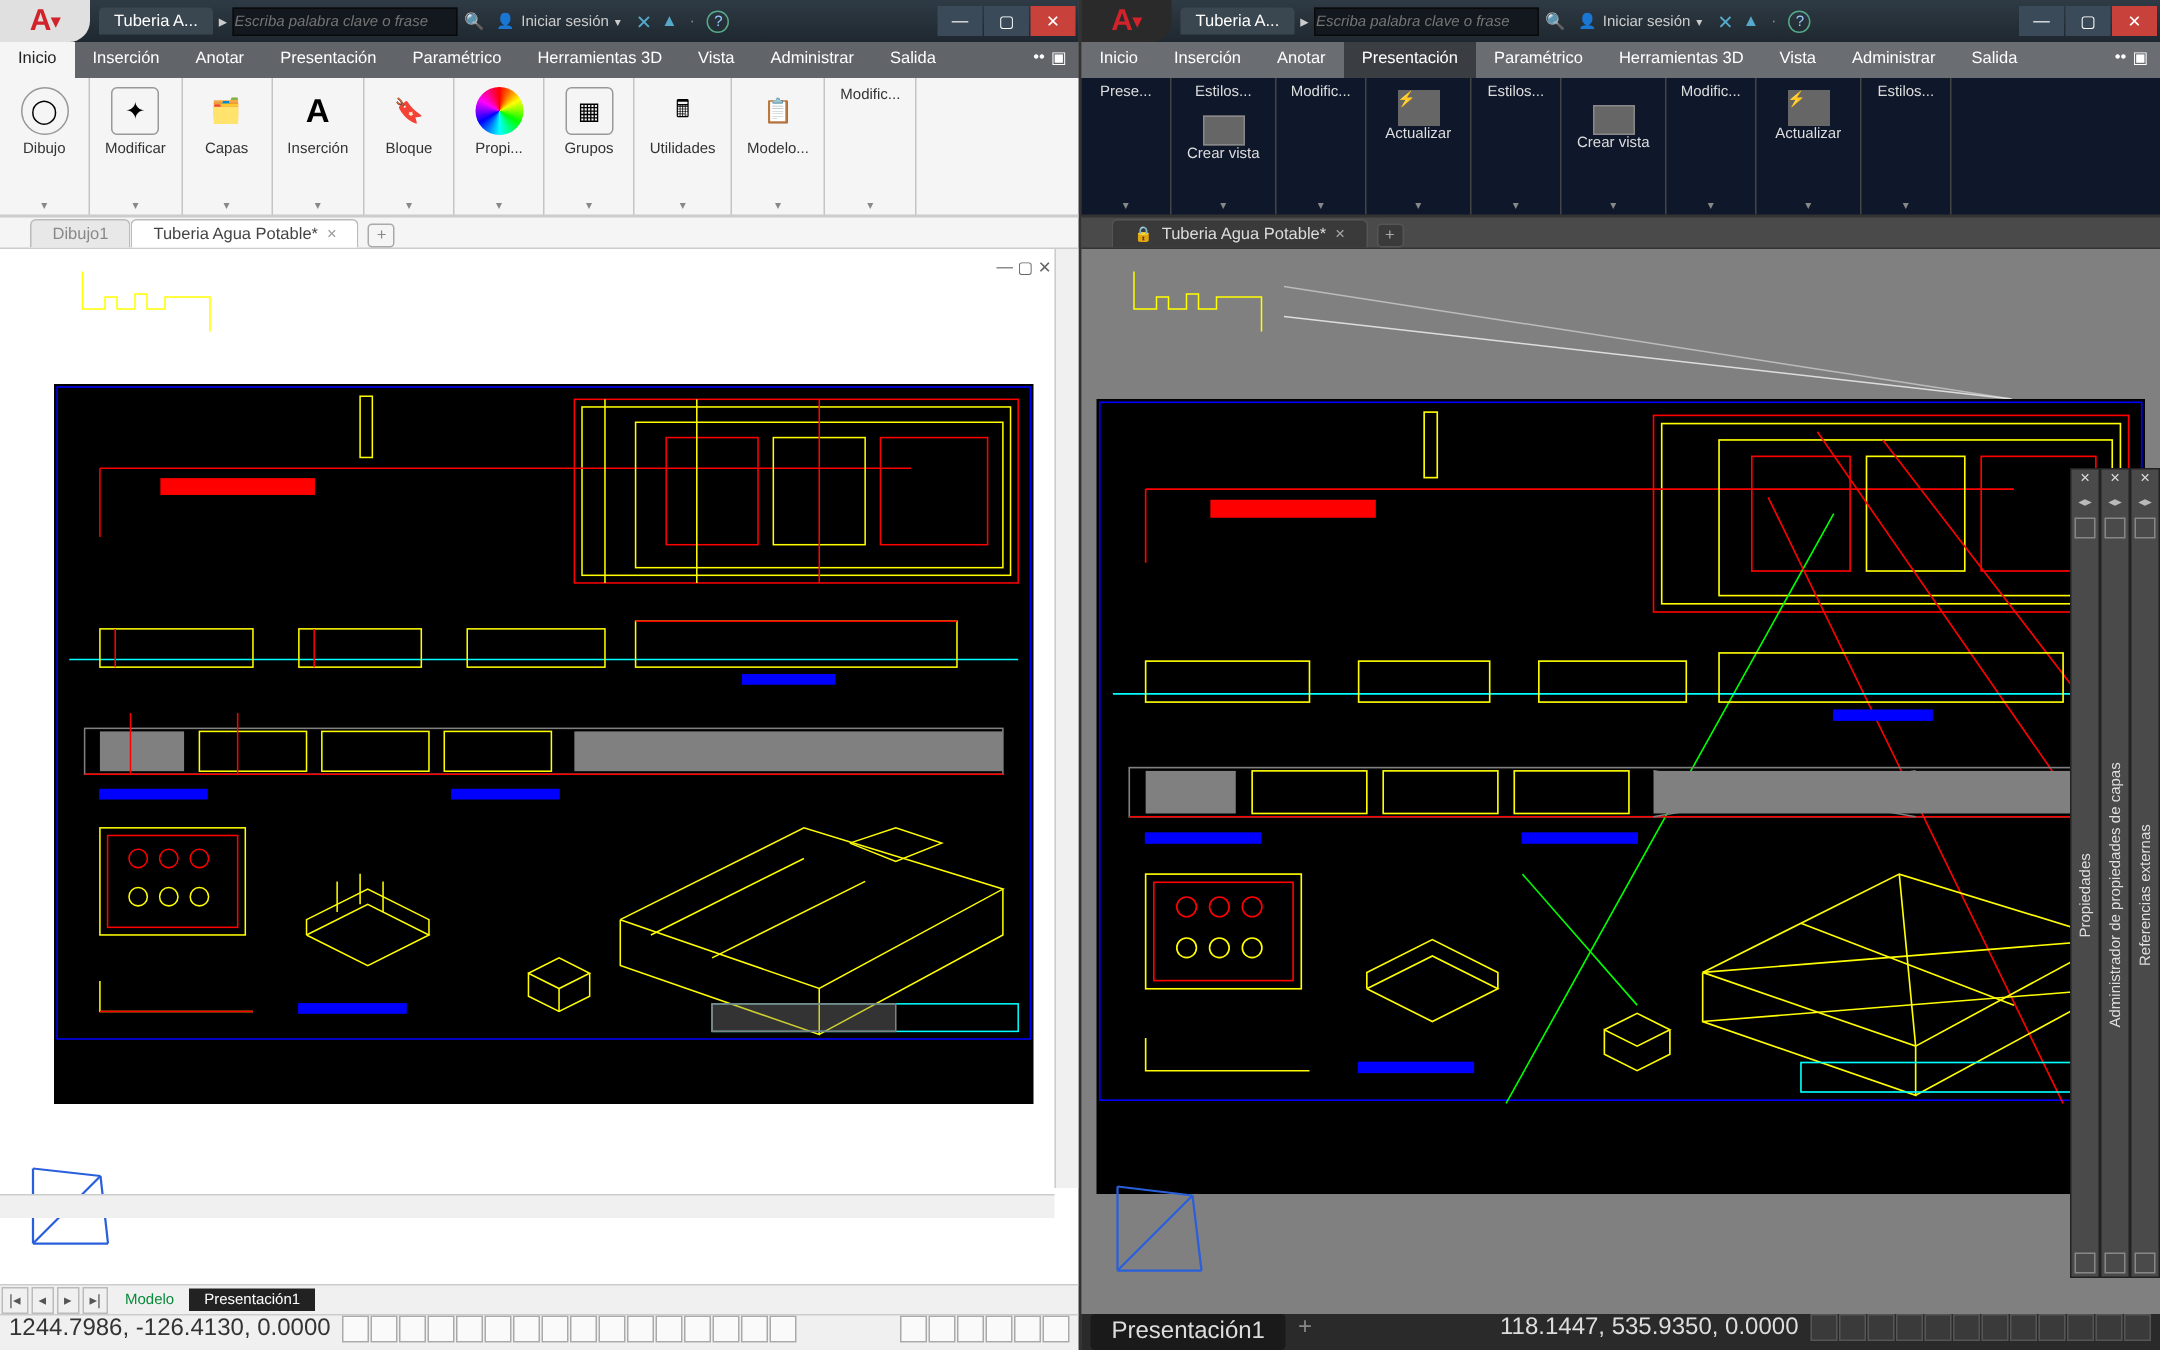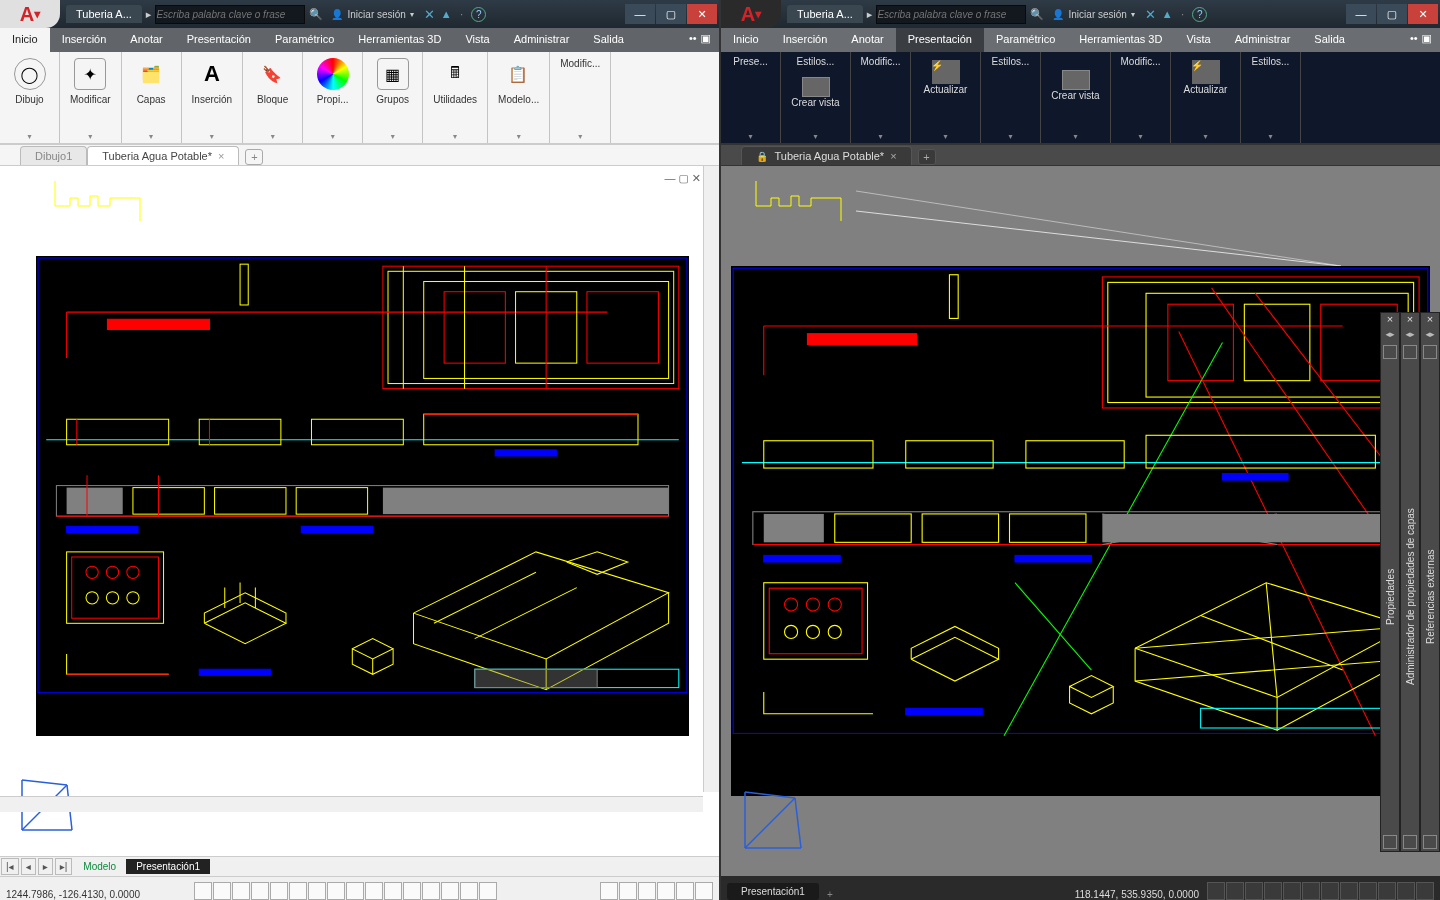--- a/index.html
+++ b/index.html
@@ -51,21 +51,21 @@
 .canvas-wrap.dark .sheet { left:10px; right:10px; top:100px; bottom:80px;}
 .ucs { position:absolute; bottom:12px; left:12px;}
 .ucs svg line { stroke:#2a5fdb; stroke-width:1.5;}
 
 .layouttabs { height:20px; background:#f0f0f0; border-top:1px solid #ccc; display:flex; align-items:center; font-size:10px;}
 .layouttabs .nav { padding:2px 4px; border:1px solid #bbb; margin:0 1px; color:#555;}
 .layouttabs .lt { padding:2px 10px;}
 .layouttabs .lt.model { color:#0a8a3a;}
 .layouttabs .lt.pres { background:#222; color:#fff;}
 
-.statusbar { height:24px; display:flex; align-items:flex-end; font-size:10px; padding:0 6px;}
+.statusbar { height:24px; display:flex; align-items:flex-start; font-size:16px; padding:0 6px;}
 .statusbar.light { background:#f0f0f0; border-top:1px solid #ccc; color:#333;}
 .statusbar.dark { background:#2a2a2a; color:#ddd;}
 .sb-coords { min-width:180px;}
 .sb-btns { display:flex; gap:1px; margin-left:8px;}
 .sb-btns span { width:18px; height:18px; border:1px solid #aaa; background:#fafafa; display:inline-block;}
 .statusbar.dark .sb-btns span { background:#3a3a3a; border-color:#555;}
 .sb-spacer { flex:1;}
 .sb-scroll { position:absolute; right:0; top:0; bottom:64px; width:16px; background:#f0f0f0; border-left:1px solid #ccc;}
 .sb-hscroll { position:absolute; left:0; right:16px; bottom:44px; height:16px; background:#f0f0f0; border-top:1px solid #ccc;}
 

